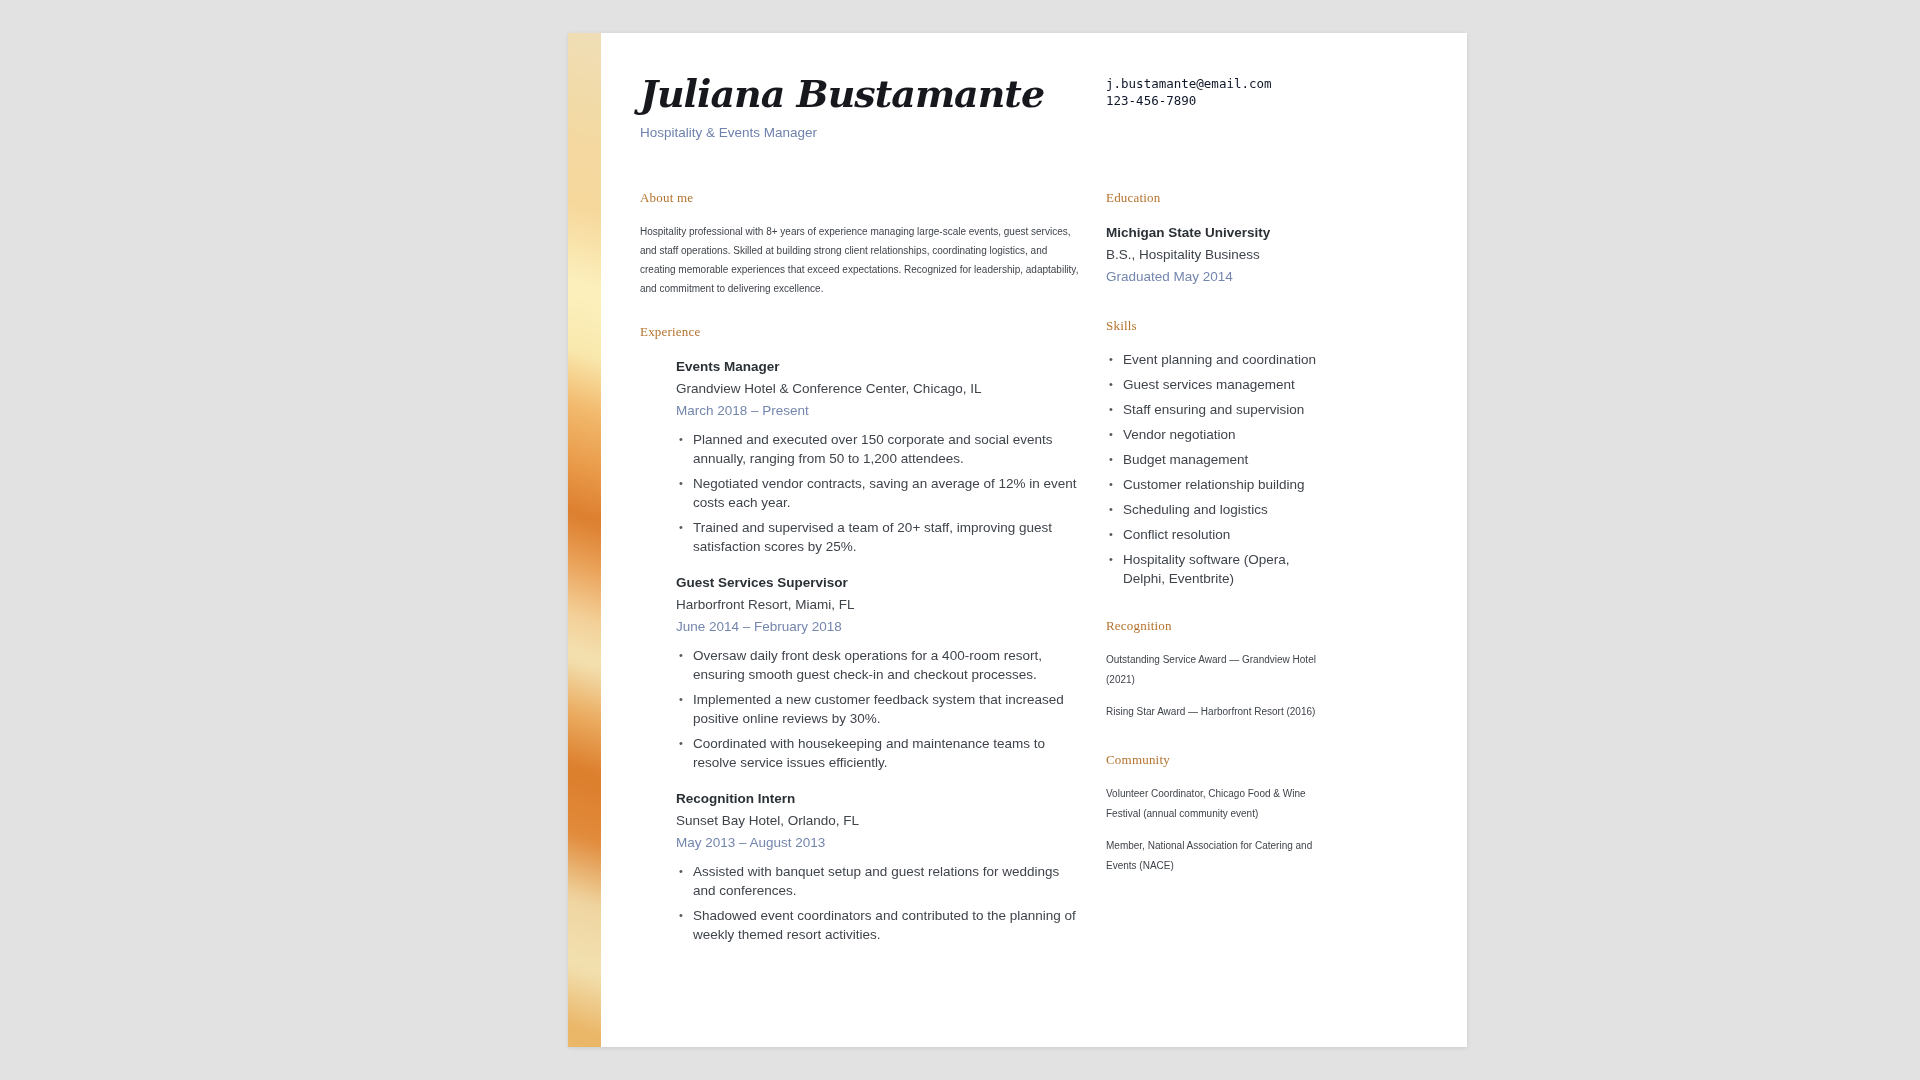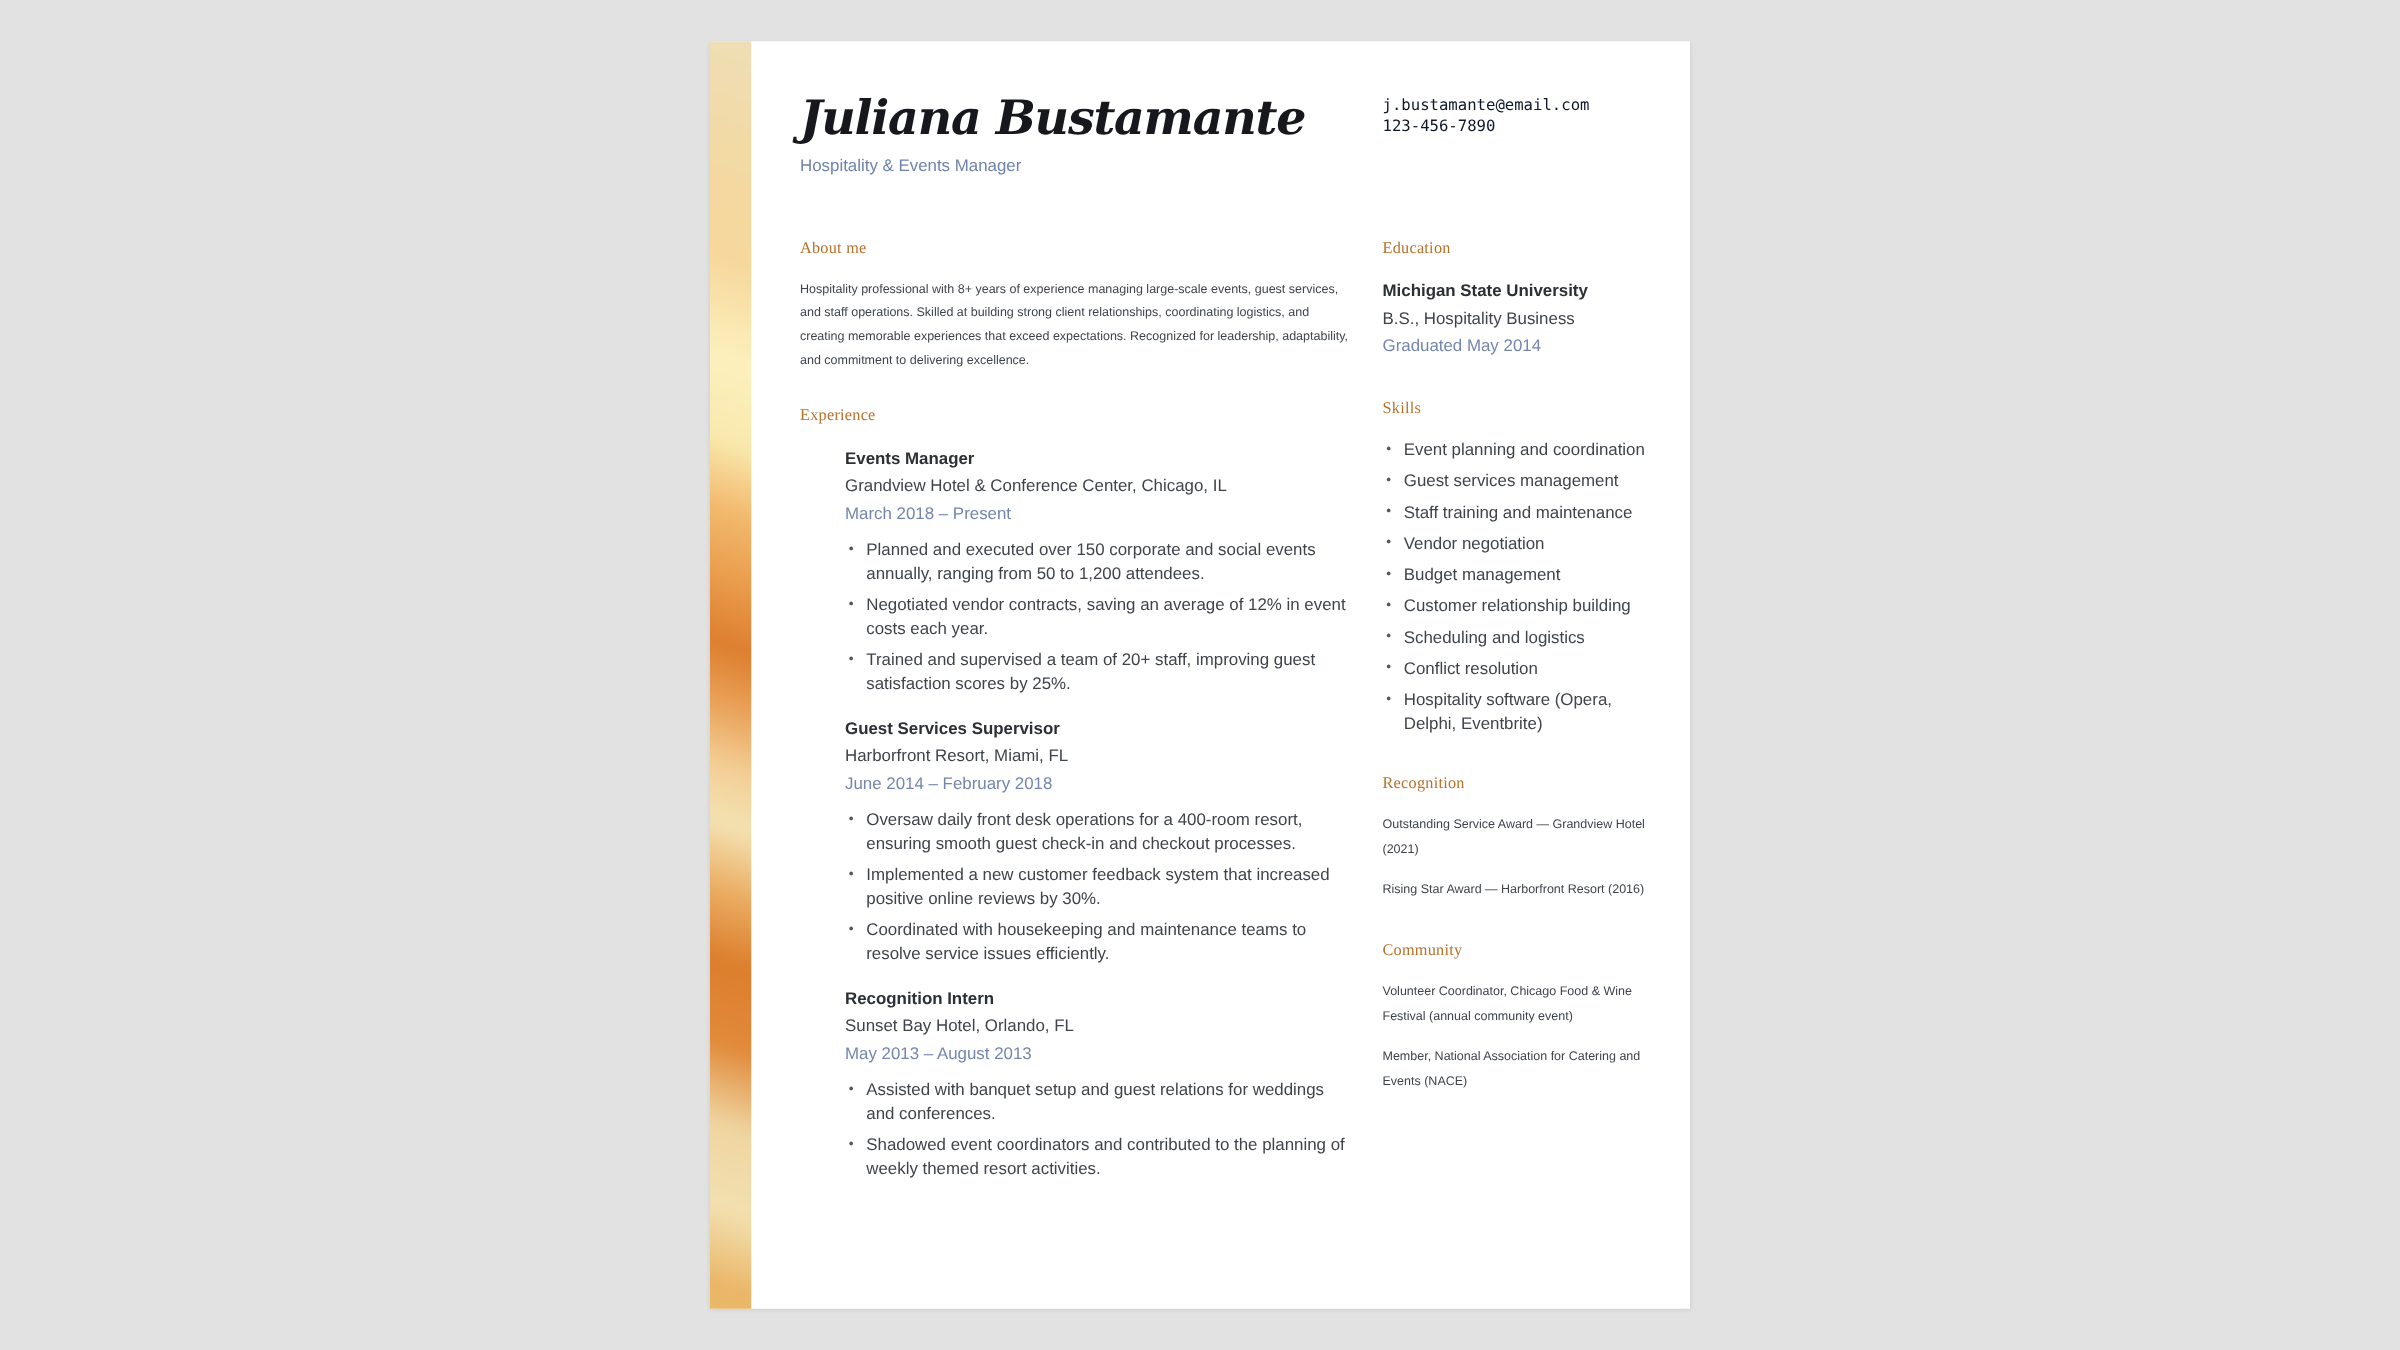--- a/index.html
+++ b/index.html
@@ -5,21 +5,21 @@
   html,body{margin:0;padding:0;}
   body{
     width:1920px;height:1080px;
     background:#e2e2e2;
     font-family:"Liberation Sans", sans-serif;
     position:relative;
     overflow:hidden;
   }
   .page{
     position:absolute;left:568px;top:33px;
-    width:784px;height:1014px;
+    width:899px;height:1014px;
     background:#ffffff;
     box-shadow:0 1px 4px rgba(0,0,0,0.10);
     display:flex;
   }
   .strip{
     width:33px;height:100%;
     position:relative;overflow:hidden;flex:0 0 33px;
   }
   .strip::before{
     content:"";position:absolute;inset:-28px;
@@ -165,21 +165,21 @@
           <div class="edu-line">B.S., Hospitality Business</div>
           <div class="edu-line edu-grad">Graduated May 2014</div>
         </section>
 
         <section>
           <h2 class="sec">Skills</h2>
           <ul class="bullets">
 
           <li>Event planning and coordination</li>
               <li>Guest services management</li>
-              <li>Staff training and maintenance</li>
+              <li>Staff ensuring and supervision</li>
               <li>Vendor negotiation</li>
               <li>Budget management</li>
               <li>Customer relationship building</li>
               <li>Scheduling and logistics</li>
               <li>Conflict resolution</li>
               <li>Hospitality software (Opera, Delphi, Eventbrite)</li>
             </ul>
         </section>
 
         <section>

